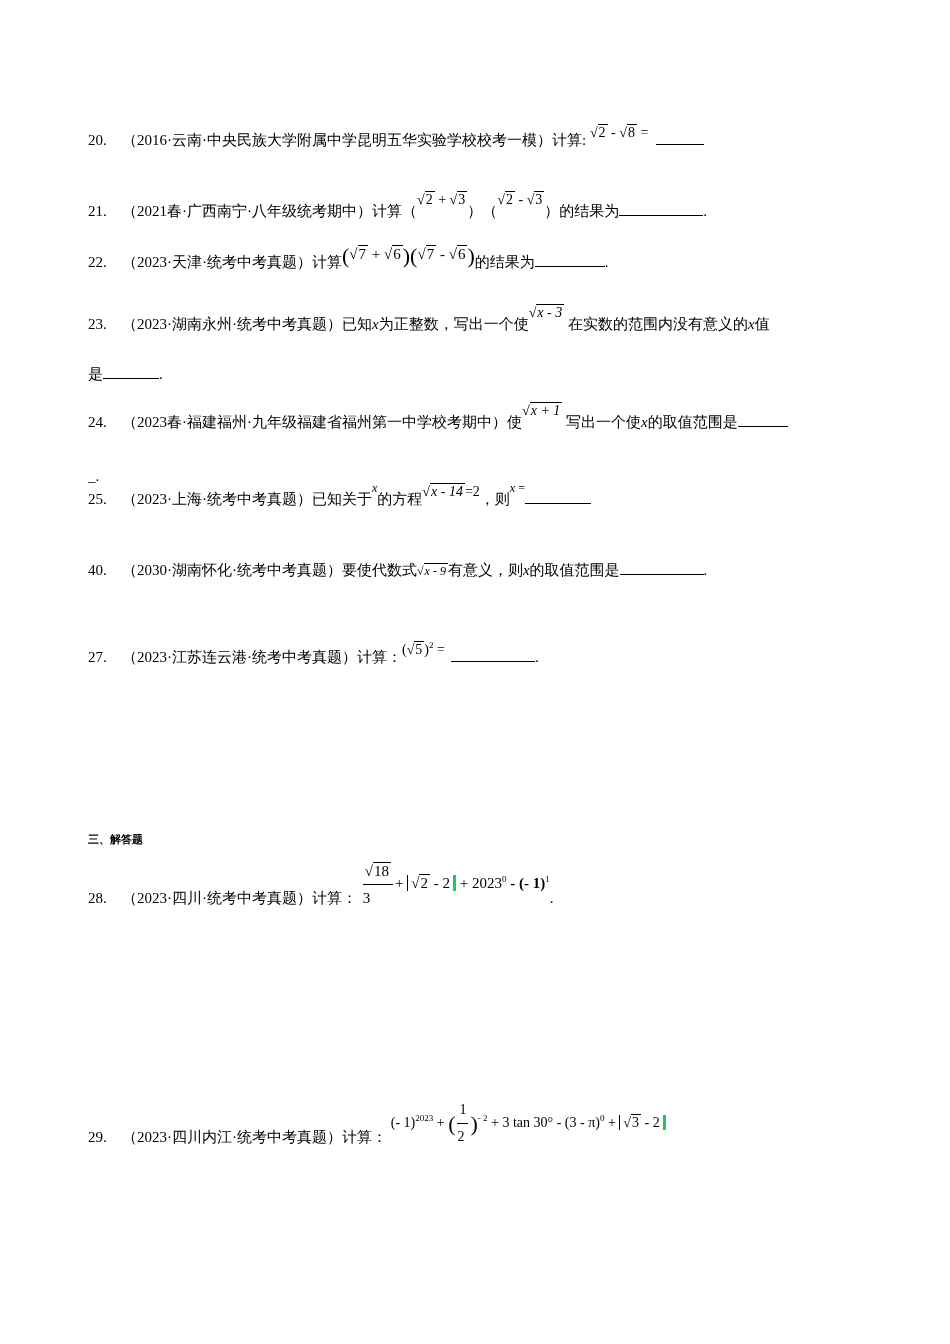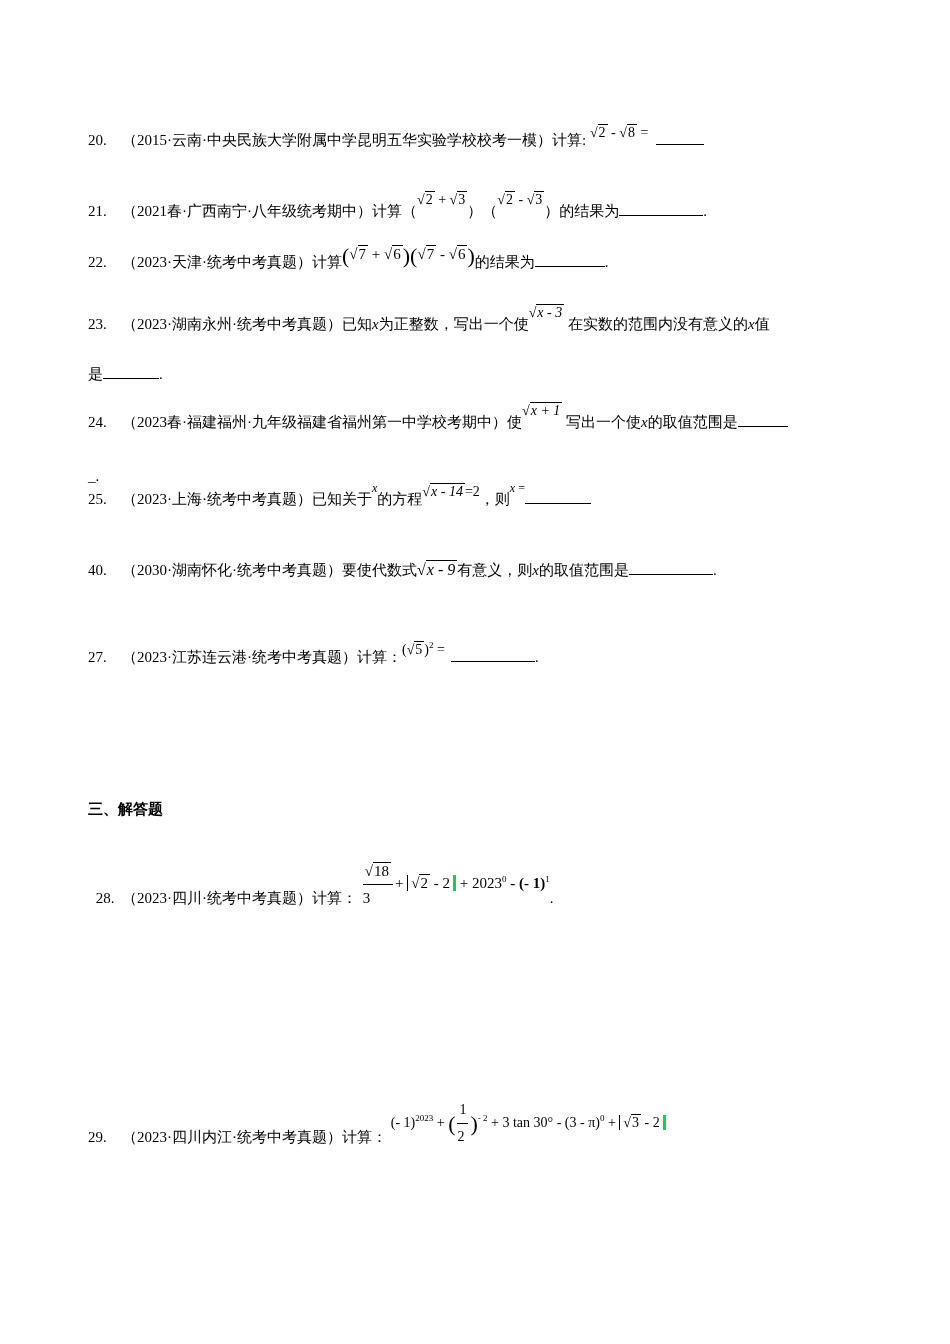--- a/index.html
+++ b/index.html
@@ -7,34 +7,34 @@
          font-family:"Liberation Serif","DejaVu Serif",serif; color:#000; }
   .q { position:absolute; left:88px; font-size:15px; white-space:nowrap; line-height:20px; }
   .num { display:inline-block; width:34px; }
   .m { font-family:"Liberation Serif",serif; font-size:14px; }
   .raise { position:relative; top:-12px; }
   .raise2 { position:relative; top:-8px; }
   .sqrt { display:inline-block; }
   .sqrt .rad { border-top:1px solid #000; padding:0 2px 0 1px; }
   .blank { display:inline-block; border-bottom:1px solid #000; height:14px; vertical-align:baseline; }
   .i { font-style:italic; }
-  .heading { position:absolute; left:88px; top:800px; font-family:"DejaVu Sans",sans-serif;
-             font-weight:bold; font-size:15px; }
+  .heading { position:absolute; left:88px; top:832px; font-family:"DejaVu Sans",sans-serif;
+             font-weight:bold; font-size:11px; }
   .frac { display:inline-block; vertical-align:middle; margin:0 2px; }
   .frac .top { display:block; border-bottom:1px solid #000; padding:0 2px; }
   .frac .bot { display:block; }
   .abs { border-left:1px solid #000; border-right:3px solid #22c55e; padding:0 3px; }
   sup { font-size:9px; }
   .big { font-size:22px; vertical-align:middle; }
 </style>
 </head>
 <body>
 
 <div class="q" style="top:130px;">
-  <span class="num">20.</span><span>（2015·云南·中央民族大学附属中学昆明五华实验学校校考一模）计算:</span>
+  <span class="num">20.</span><span>（2016·云南·中央民族大学附属中学昆明五华实验学校校考一模）计算:</span>
   <span class="m raise2">√<span class="sqrt"><span class="rad">2</span></span> <span>-</span> √<span class="sqrt"><span class="rad">8</span></span> <span>=</span></span>
   <span class="blank" style="width:48px;margin-left:4px;"></span>
 </div>
 
 <div class="q" style="top:201px;">
   <span class="num">21.</span><span>（2021春·广西南宁·八年级统考期中）计算（</span><span class="m raise">√<span class="sqrt"><span class="rad">2</span></span> + √<span class="sqrt"><span class="rad">3</span></span></span><span>）（</span><span class="m raise">√<span class="sqrt"><span class="rad">2</span></span> - √<span class="sqrt"><span class="rad">3</span></span></span><span>）的结果为</span><span class="blank" style="width:84px;"></span><span>.</span>
 </div>
 
 <div class="q" style="top:252px;">
   <span class="num">22.</span><span>（2023·天津·统考中考真题）计算</span><span class="m raise2" style="font-size:15px;"><span class="big">(</span>√<span class="sqrt"><span class="rad">7</span></span> + √<span class="sqrt"><span class="rad">6</span></span><span class="big">)(</span>√<span class="sqrt"><span class="rad">7</span></span> - √<span class="sqrt"><span class="rad">6</span></span><span class="big">)</span></span><span>的结果为</span><span class="blank" style="width:70px;"></span><span>.</span>
@@ -52,31 +52,31 @@
 </div>
 <div class="q" style="top:466px;">
   <span>_.</span>
 </div>
 
 <div class="q" style="top:489px;">
   <span class="num">25.</span><span>（2023·上海·统考中考真题）已知关于</span><span class="i raise" style="font-size:12px;">x</span><span>的方程</span><span class="m raise2">√<span class="sqrt"><span class="rad i">x - 14</span></span><span>=2</span></span><span>，则</span><span class="m raise i" style="font-size:12px;"><span>x</span> <span style="font-style:normal">=</span></span><span class="blank" style="width:66px;"></span>
 </div>
 
 <div class="q" style="top:560px;">
-  <span class="num">40.</span><span>（2030·湖南怀化·统考中考真题）要使代数式</span><span class="m" style="font-size:16px;">√<span class="sqrt"><span class="rad i">x - 9</span></span></span><span>有意义，则</span><span class="i">x</span><span>的取值范围是</span><span class="blank" style="width:84px;"></span><span>.</span>
+  <span class="num">40.</span><span>（2030·湖南怀化·统考中考真题）要使代数式</span><span class="m" style="font-size:12px;">√<span class="sqrt"><span class="rad i">x - 9</span></span></span><span>有意义，则</span><span class="i">x</span><span>的取值范围是</span><span class="blank" style="width:84px;"></span><span>.</span>
 </div>
 
 <div class="q" style="top:608px;margin-top:35px;">
   <span class="num">27.</span><span>（2023·江苏连云港·统考中考真题）计算：</span><span class="m raise2">(√<span class="sqrt"><span class="rad">5</span></span>)<sup>2</sup> <span>=</span></span><span class="blank" style="width:84px;margin-left:6px;"></span><span>.</span>
 </div>
 
 <div class="heading">三、解答题</div>
 
 <div class="q" style="top:858px;line-height:26px;">
-  <span class="num" style="vertical-align:bottom;text-align:center;">28.</span><span style="vertical-align:bottom;">（2023·四川·统考中考真题）计算：</span>
+  <span class="num" style="vertical-align:bottom;">28.</span><span style="vertical-align:bottom;">（2023·四川·统考中考真题）计算：</span>
   <span class="m" style="font-size:15px;display:inline-block;vertical-align:middle;">
     <span class="frac"><span class="top">√<span class="sqrt"><span class="rad">18</span></span></span><span class="bot">3</span></span>+ <span class="abs">√<span class="sqrt"><span class="rad">2</span></span> <span>- 2</span></span> <span>+ 2023</span><sup>0</sup> <span style="font-weight:bold">- (- 1)</span><sup>1</sup>
   </span><span style="vertical-align:bottom;">.</span>
 </div>
 
 <div class="q" style="top:1097px;line-height:26px;">
   <span class="num" style="vertical-align:bottom;">29.</span><span style="vertical-align:bottom;">（2023·四川内江·统考中考真题）计算：</span>
   <span class="m" style="font-size:14px;display:inline-block;vertical-align:middle;">
     <span>(- 1)</span><sup>2023</sup> + <span class="big">(</span><span class="frac"><span class="top">1</span><span class="bot">2</span></span><span class="big">)</span><sup>- 2</sup> <span>+ 3 tan 30°</span> <span>- (3 - π)</span><sup>0</sup> + <span class="abs">√<span class="sqrt"><span class="rad">3</span></span> <span>- 2</span></span>
   </span>

